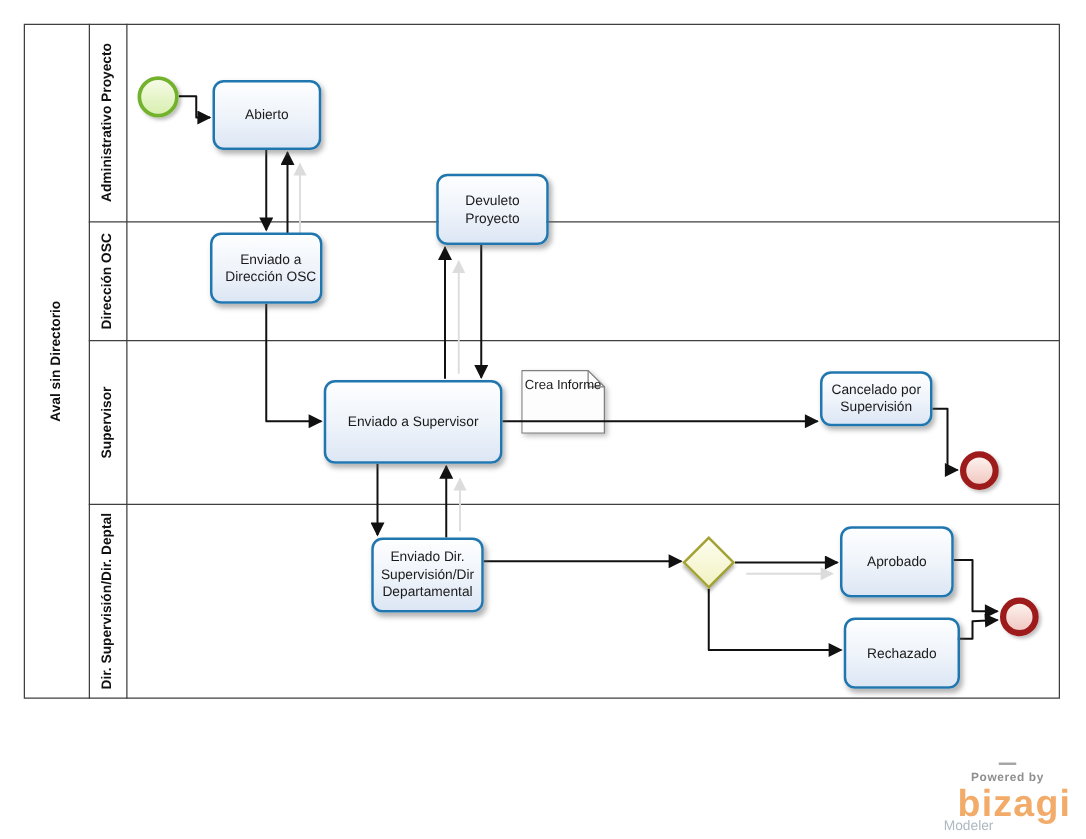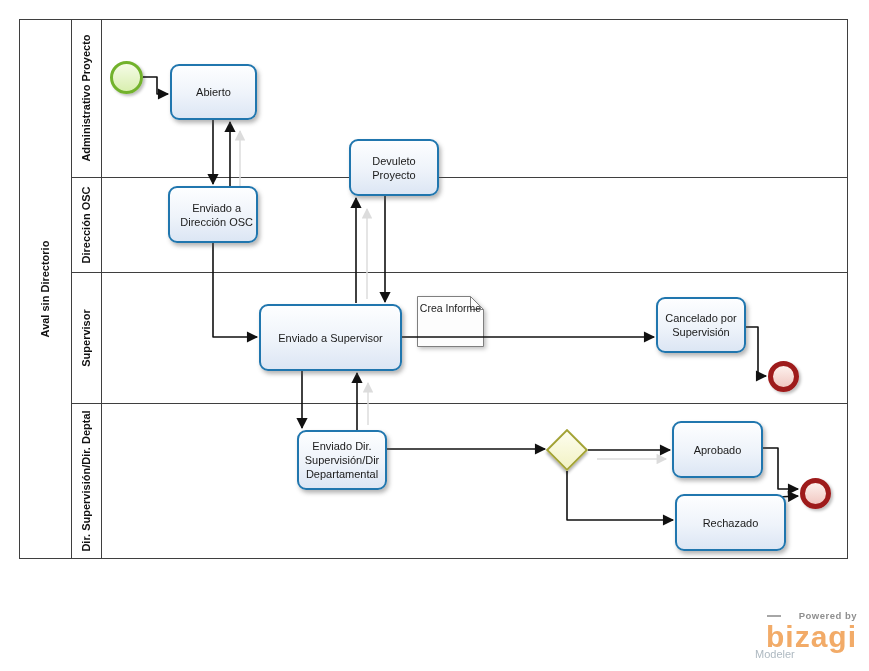--- a/index.html
+++ b/index.html
@@ -26,45 +26,45 @@
   
   .task{position:absolute;box-sizing:border-box;border:2px solid #2076ae;border-radius:9px;
     background:linear-gradient(180deg,#fdfeff 0%,#eef3fa 55%,#dce6f4 100%);
     box-shadow:2px 3px 4px rgba(90,90,90,.45);
     display:flex;align-items:center;justify-content:center;text-align:center;
     font-size:11px;line-height:14px;padding:2px 3px;white-space:pre-line;}
   .n-abierto{left:170px;top:64px;width:87px;height:56px;}
   .n-enviado-osc{left:168px;top:186px;width:90px;height:57px;justify-content:flex-end;}
   .n-devuleto{left:349px;top:139px;width:90px;height:57px;}
   .n-enviado-sup{left:259px;top:304px;width:143px;height:67px;}
-  .n-cancelado{left:656px;top:297px;width:90px;height:56px;}
+  .n-cancelado{left:656px;top:297px;width:90px;height:44px;}
   .n-enviado-dir{left:297px;top:430px;width:90px;height:60px;}
   .n-aprobado{left:672px;top:421px;width:91px;height:57px;}
-  .n-rechazado{left:675px;top:494px;width:111px;height:57px;}
+  .n-rechazado{left:675px;top:494px;width:93px;height:57px;}
 
   .event{position:absolute;box-sizing:border-box;border-radius:50%;}
   .start-event{left:110px;top:61px;width:33px;height:33px;border:3px solid #72b22c;
     background:linear-gradient(180deg,#f5fbe6 0%,#d9efb0 100%);box-shadow:2px 2px 3px rgba(0,0,0,.25);}
   .end-event{width:31px;height:31px;border:5px solid #9e1b1b;
     background:linear-gradient(180deg,#fdf1ed 0%,#f1c8c2 100%);box-shadow:2px 2px 3px rgba(0,0,0,.25);}
   .end-1{left:768px;top:361px;}
   .end-2{left:800px;top:478px;}
 
   .gateway{position:absolute;left:552px;top:435px;width:30px;height:30px;box-sizing:border-box;
     border:2px solid #a2a233;background:linear-gradient(135deg,#fdfdee 0%,#f2f2c4 100%);
     transform:rotate(45deg);box-shadow:2px 2px 3px rgba(0,0,0,.3);}
 
   .doc{position:absolute;left:417px;top:296px;width:67px;height:67px;filter:drop-shadow(2px 2px 2px rgba(0,0,0,.25));}
   .doc-label{position:absolute;left:0;top:6px;width:100%;text-align:center;font-size:10.5px;white-space:nowrap;}
 
   svg.flows{position:absolute;left:0;top:0;pointer-events:none;}
 
   
   .logo{position:absolute;left:755px;top:610px;width:102px;}
-  .powered-row{display:flex;align-items:center;justify-content:flex-end;gap:18px;}
+  .powered-row{display:flex;align-items:center;justify-content:flex-end;gap:5px;flex-direction:column;}
   .pline{display:inline-block;width:14px;height:2px;background:#a6a6a6;}
   .powered-text{font-size:9.5px;font-weight:bold;color:#8f8f8f;letter-spacing:.5px;}
   .bizagi-text{font-size:30px;line-height:32px;font-weight:bold;color:#f2ab68;letter-spacing:1px;text-align:right;}
   .modeler-text{font-size:11px;color:#aeb9c1;margin-top:-5px;}
 </style>
 </head>
 <body>
 
 <div id="canvas">
 

